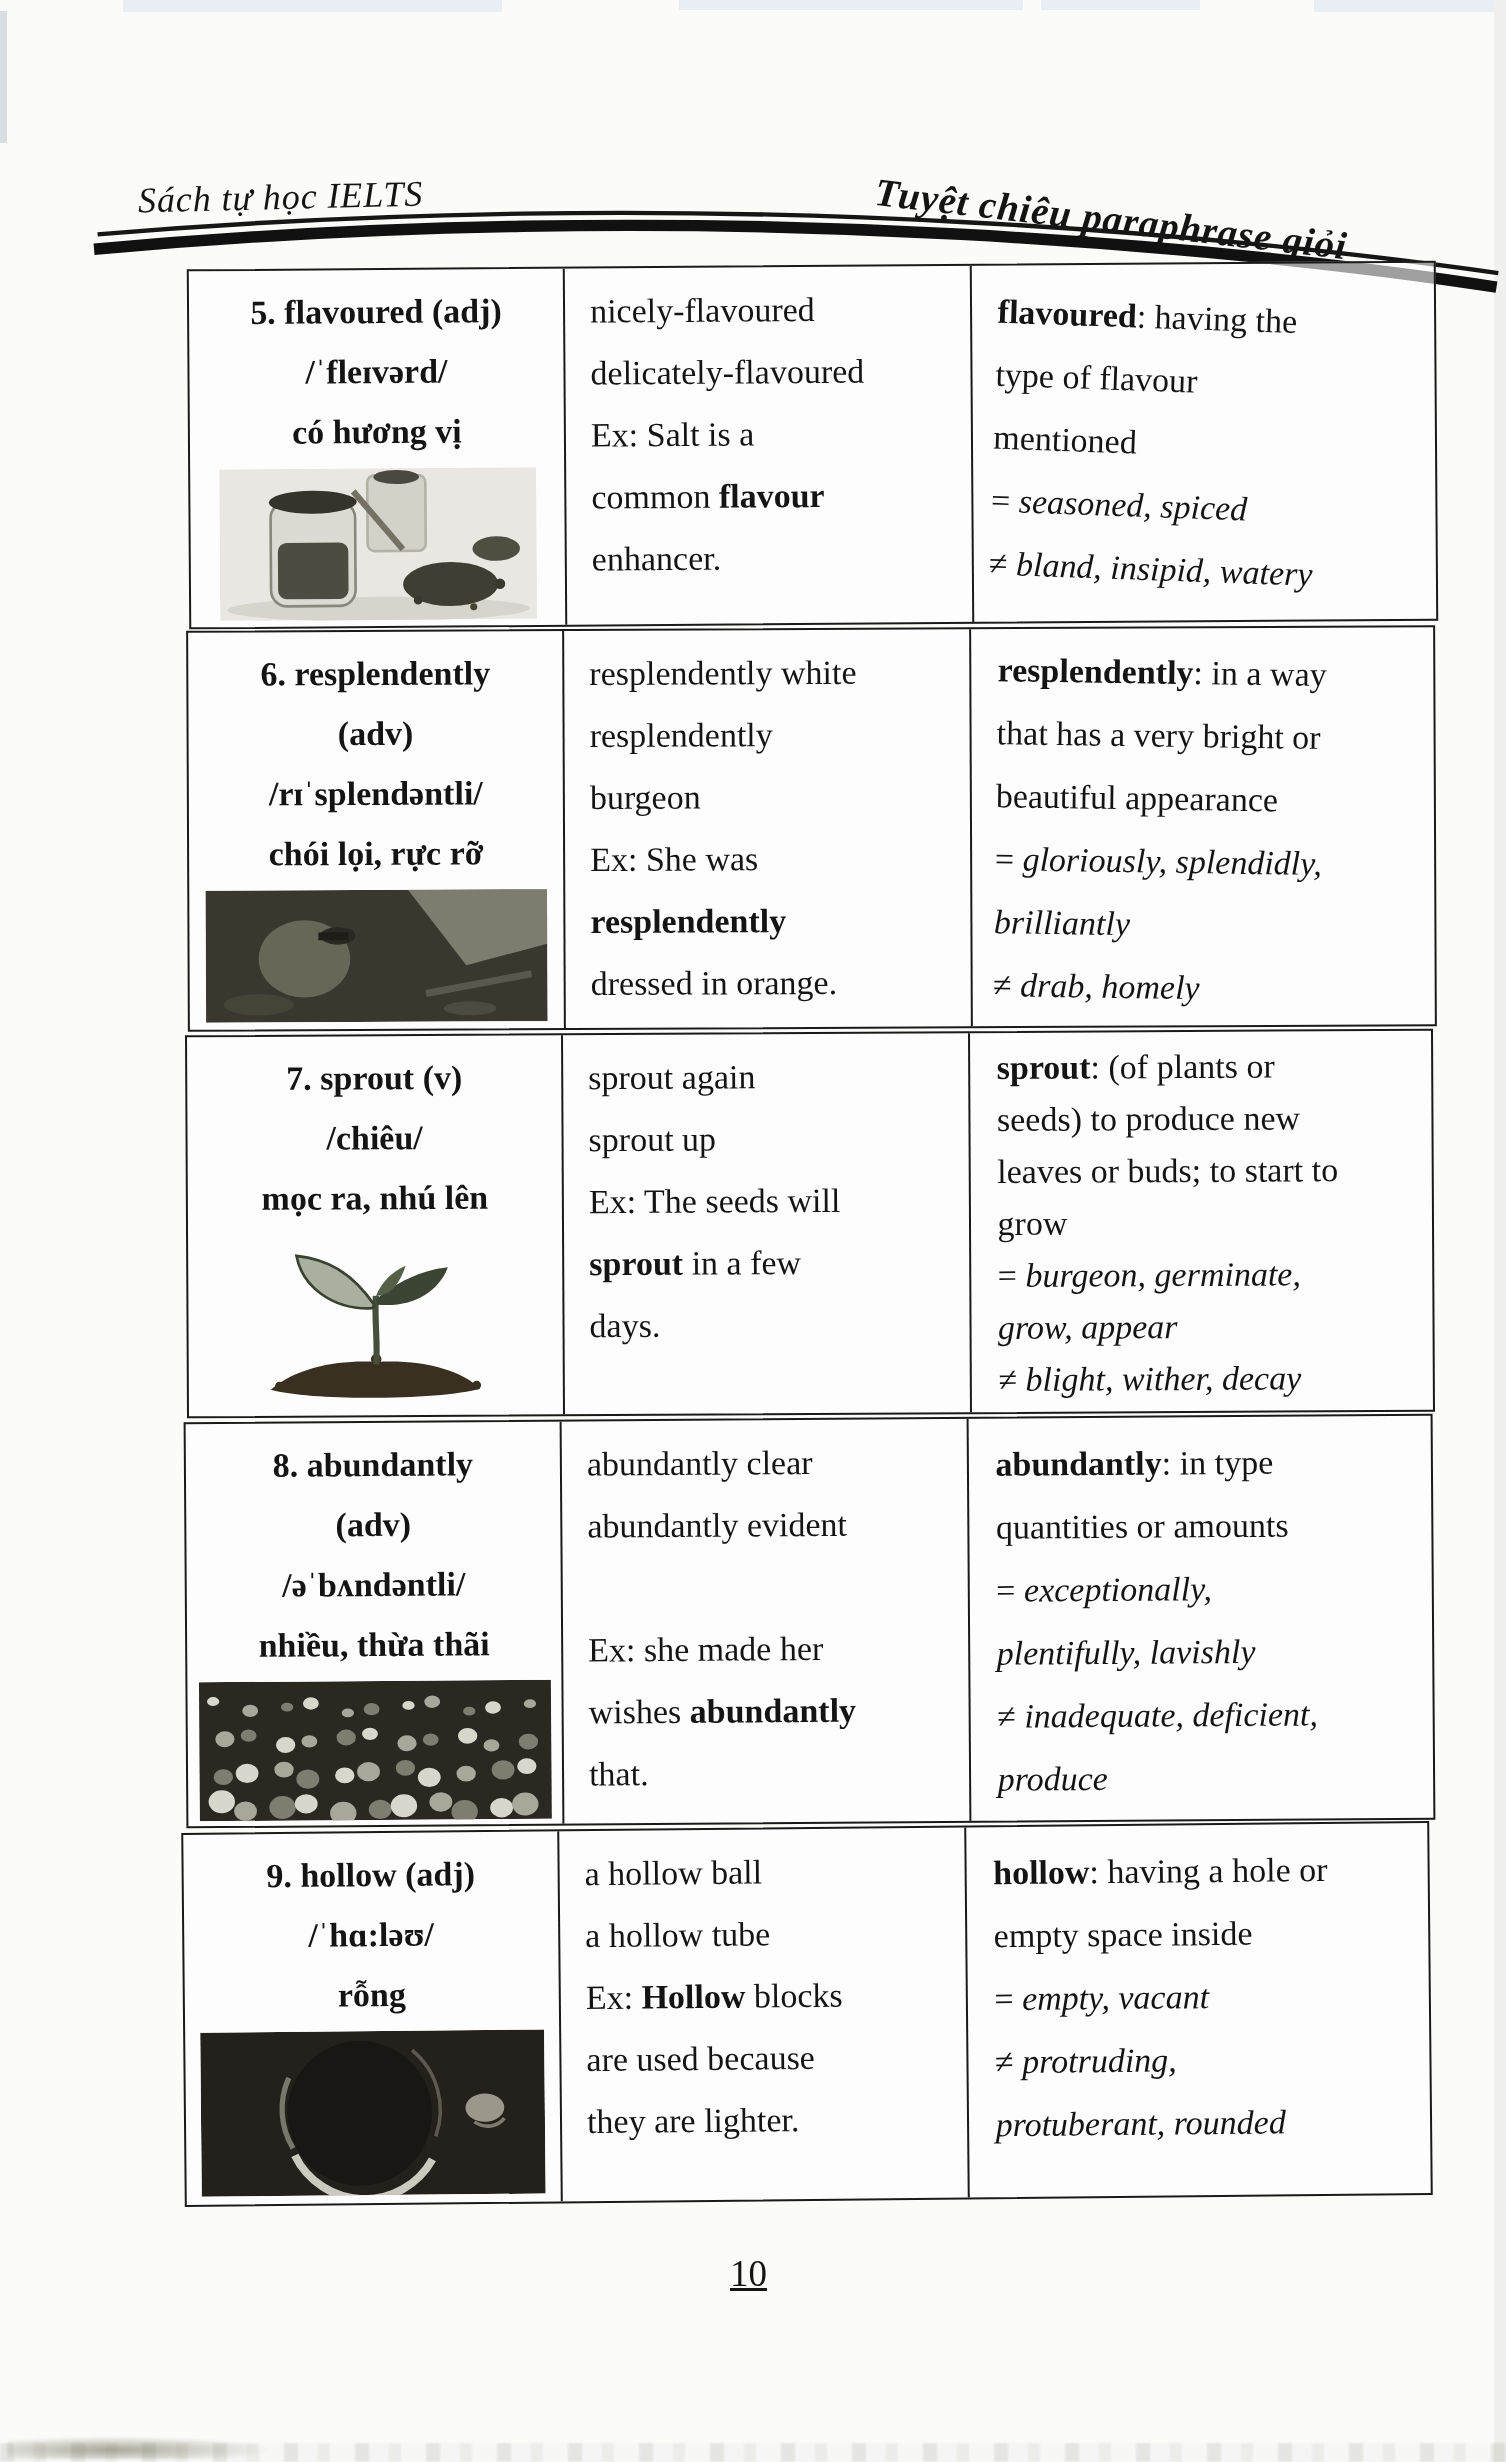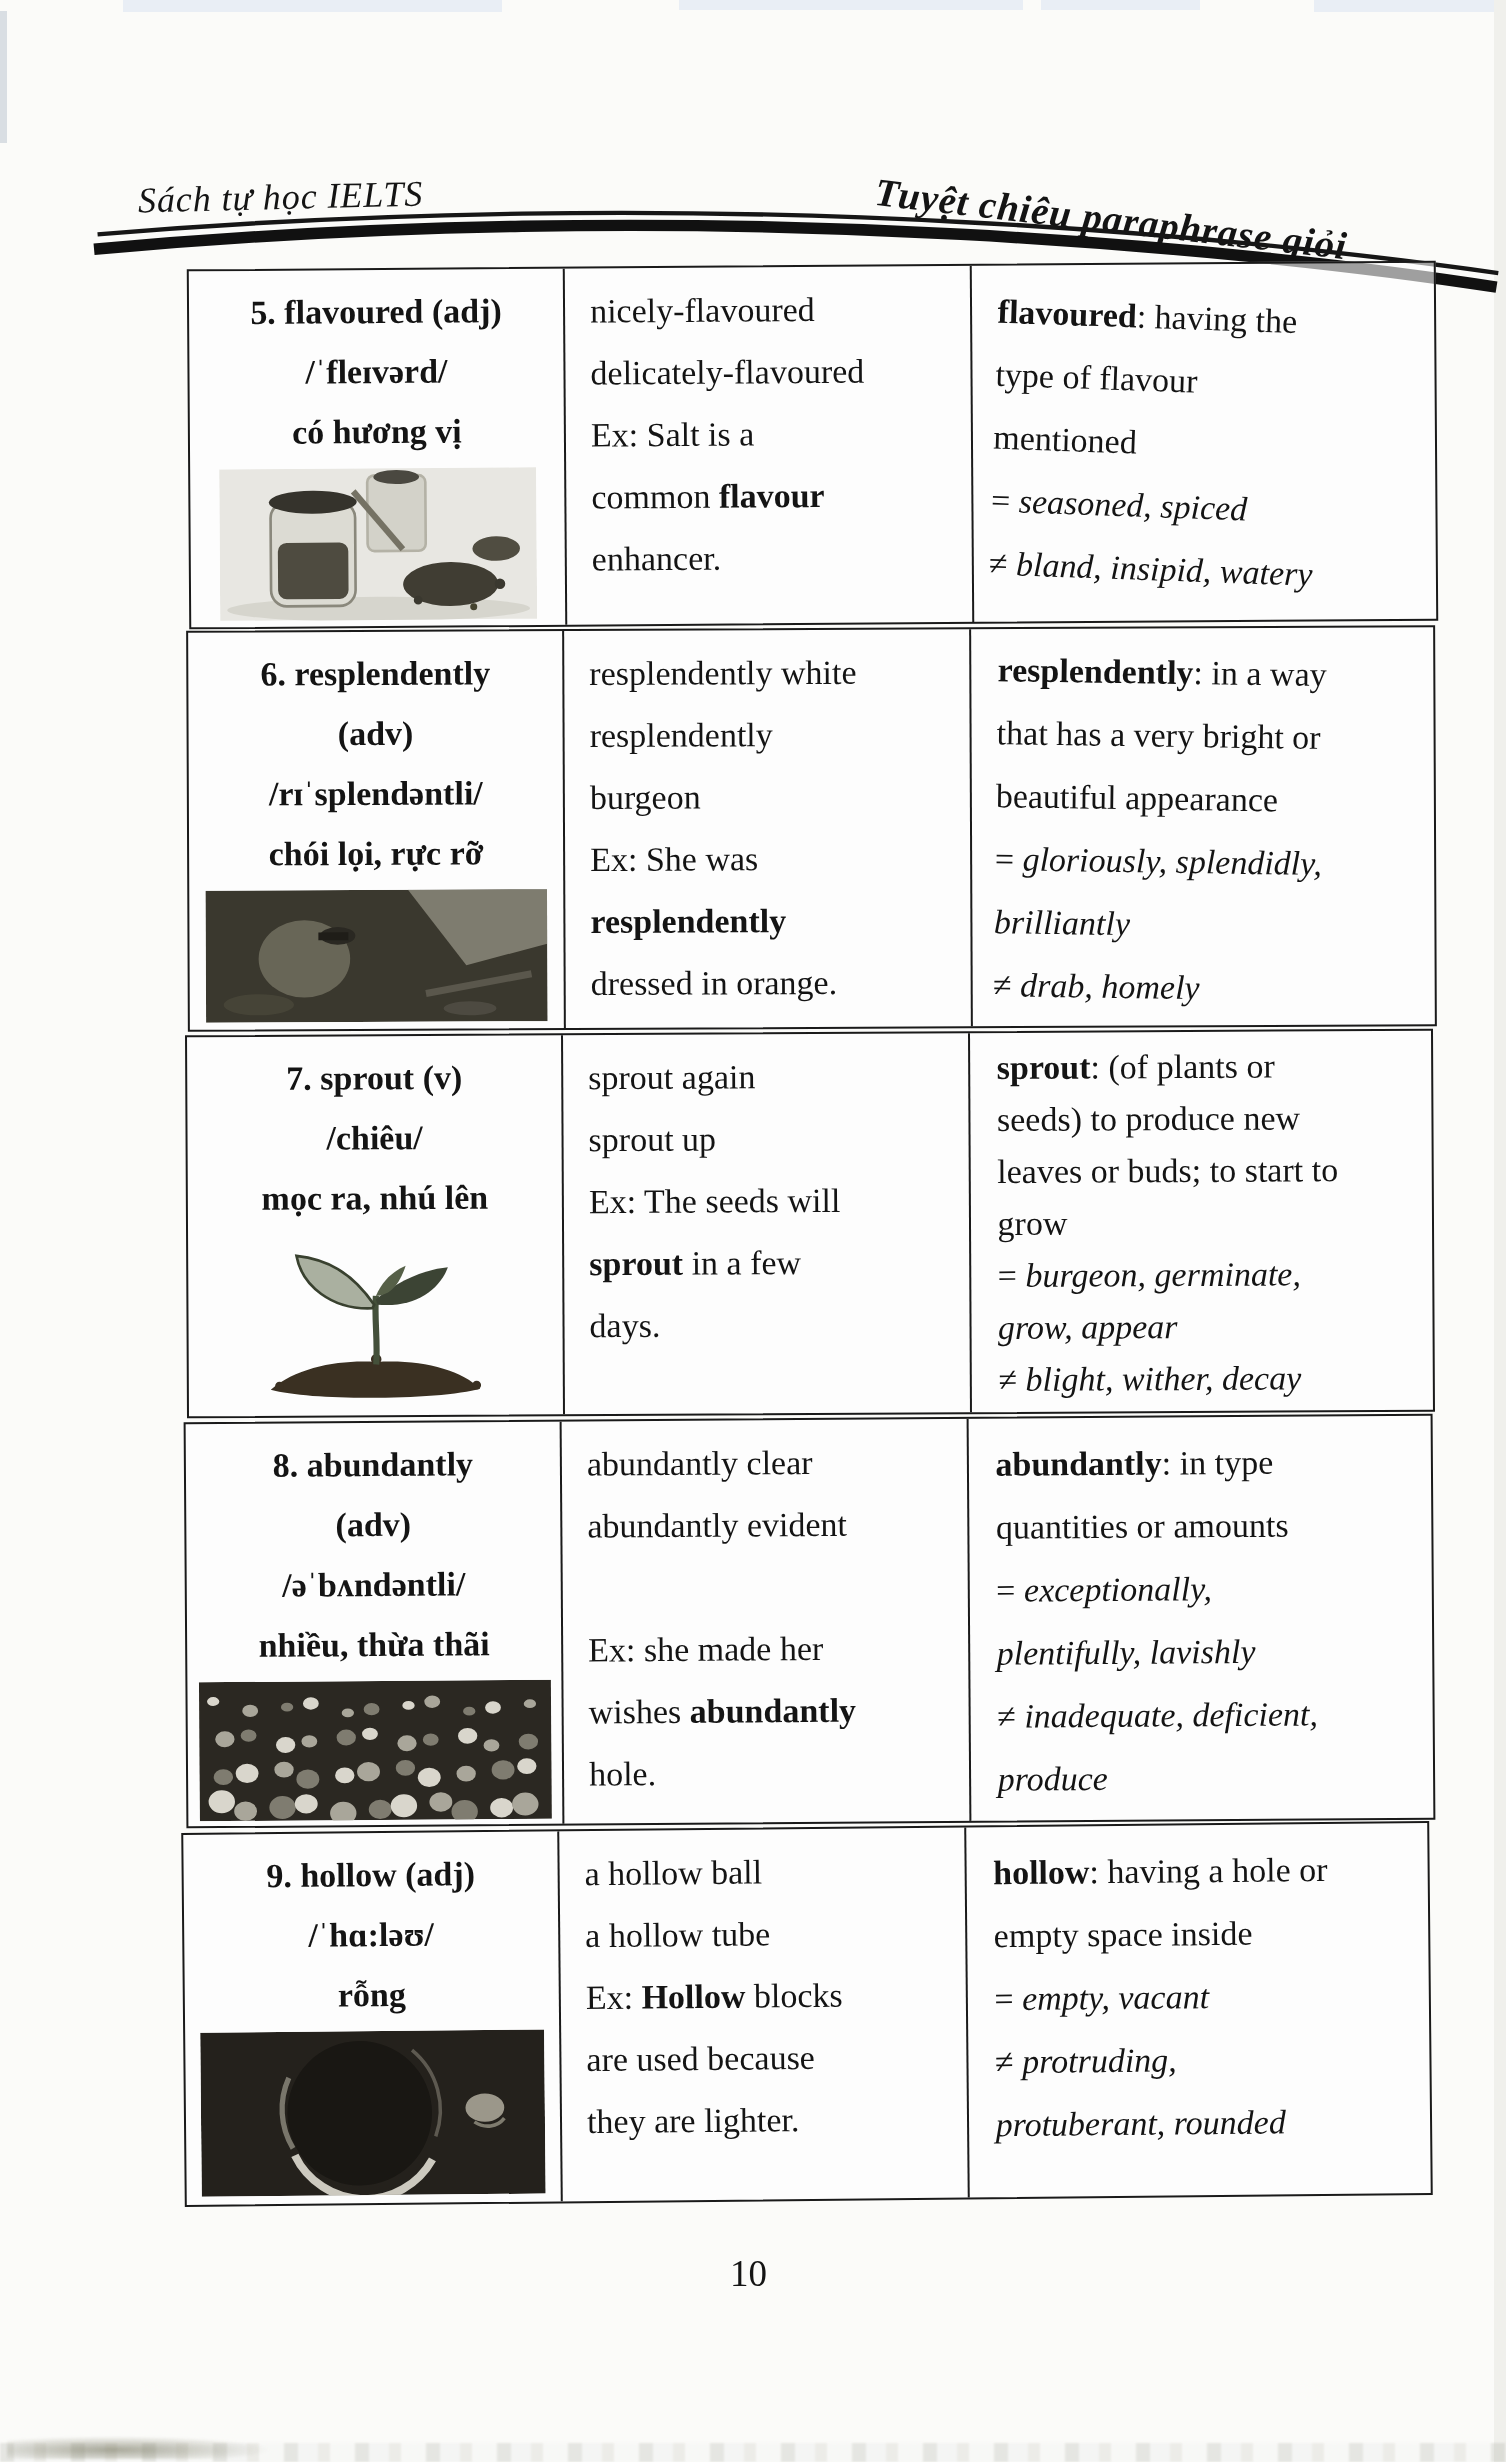--- a/index.html
+++ b/index.html
@@ -47,21 +47,21 @@
   .c3 .tl{line-height:63px;}
   .tl .b{font-weight:bold;}
   .tl .i{font-style:italic;}
   .r6 .c3{padding-top:8.8px;}
   .r7 .c3 .tl{line-height:52px;}
   .r7 .c3{padding-top:8.8px;}
   .imgw{display:block;margin:5.3px auto 0;}
   .tilt1{transform:rotate(2.4deg);transform-origin:left top;}
   .tilt2{transform:rotate(1.1deg);transform-origin:left top;}
   
-  .pageno{position:absolute;left:730px;top:2252px;font-size:37px;}
+  .pageno{position:absolute;left:730px;top:2252px;font-size:37px;text-decoration:underline;}
 </style>
 </head>
 <body>
 
 <div class="art strip" style="left:123px;top:0;width:379px;height:11.5px;"></div>
 <div class="art strip" style="left:679px;top:0;width:344px;height:9.7px;"></div>
 <div class="art strip" style="left:1041px;top:0;width:159px;height:9.7px;"></div>
 <div class="art strip" style="left:1314px;top:0;width:192px;height:11.5px;"></div>
 <div class="art" style="left:0;top:10.6px;width:7px;height:132px;background:#d9dee3;"></div>
 <div class="art right-edge"></div>
@@ -250,21 +250,21 @@
           <ellipse cx="370" cy="141" rx="15" ry="13" fill="#a9a69a"></ellipse>
         </g>
     </svg>
   </div>
   <div class="c2">
       <div class="tl"><span>abundantly clear</span></div>
       <div class="tl"><span>abundantly evident</span></div>
       <div class="tl">&nbsp;</div>
       <div class="tl"><span>Ex: she made her</span></div>
       <div class="tl"><span>wishes </span><span class="b">abundantly</span></div>
-      <div class="tl"><span>hole.</span></div>
+      <div class="tl"><span>that.</span></div>
     </div>
   <div class="c3">
     <div>
         <div class="tl"><span class="b">abundantly</span><span>: in type</span></div>
         <div class="tl"><span>quantities or amounts</span></div>
         <div class="tl"><span>= </span><span class="i">exceptionally,</span></div>
         <div class="tl"><span class="i">plentifully, lavishly</span></div>
         <div class="tl"><span>≠ </span><span class="i">inadequate, deficient,</span></div>
         <div class="tl"><span class="i">produce</span></div>
       </div>

